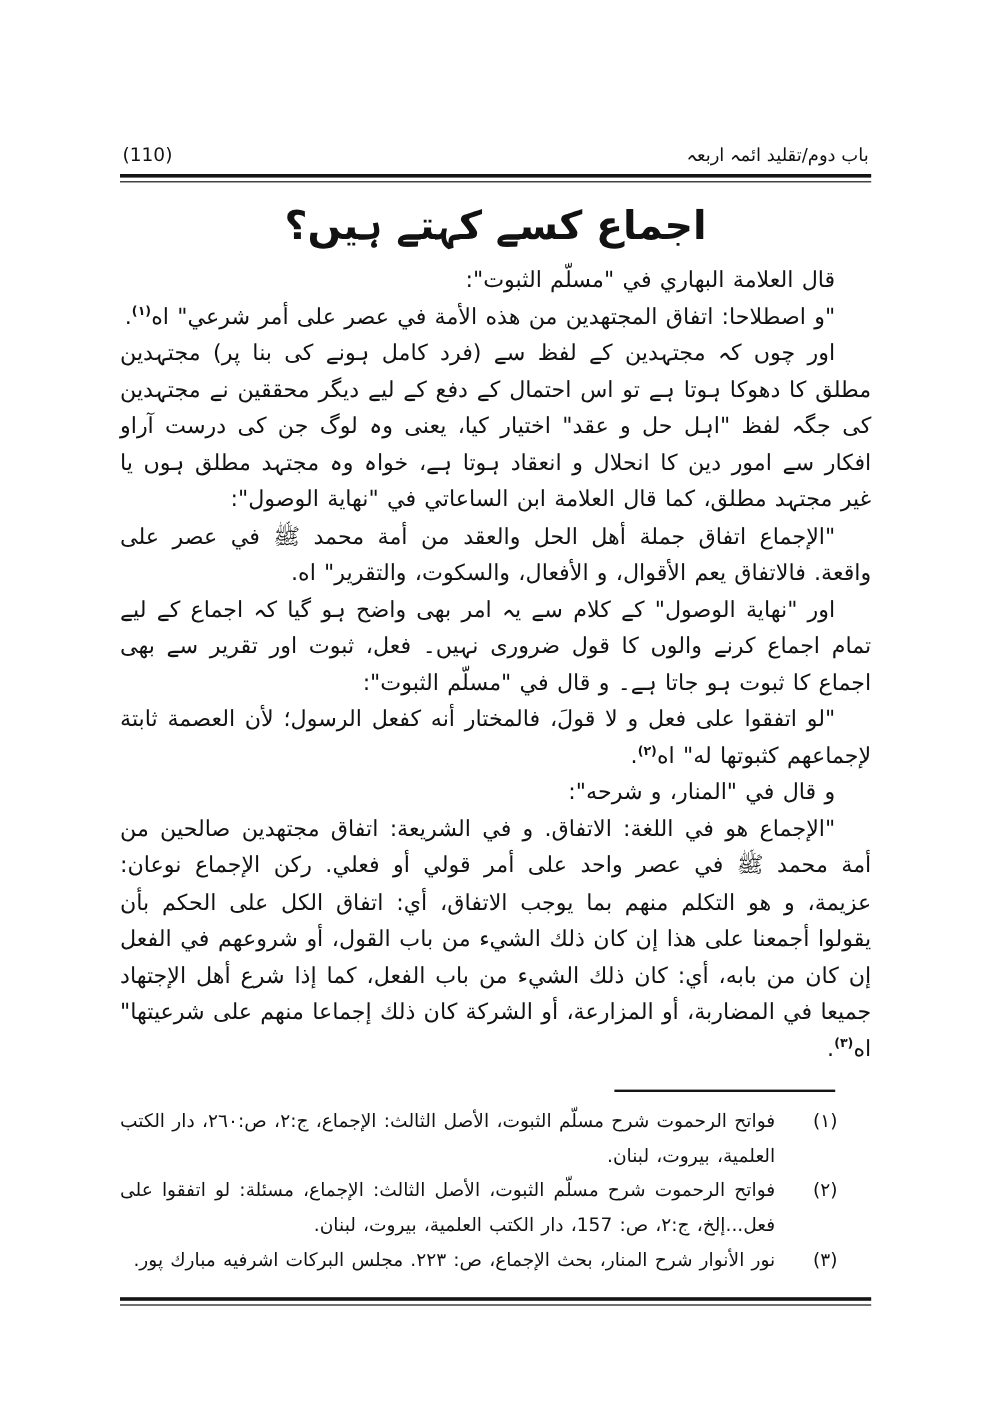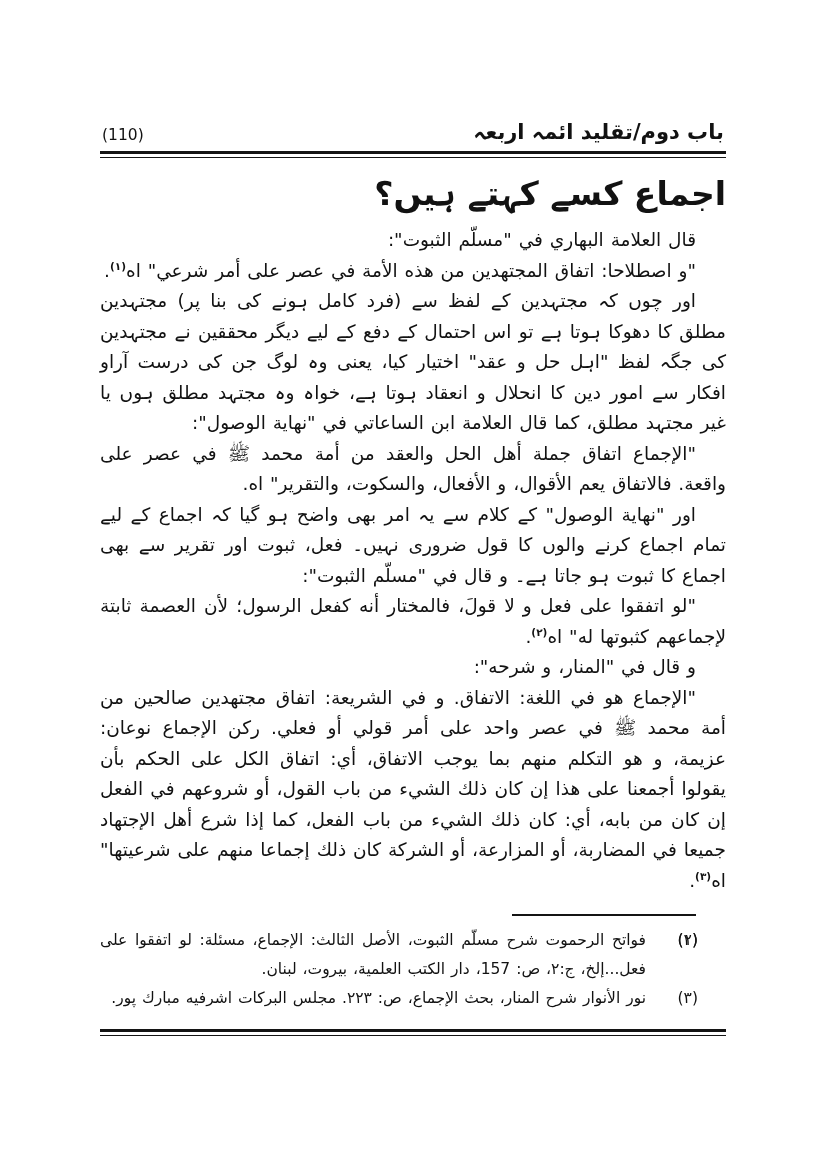--- a/index.html
+++ b/index.html
@@ -23,39 +23,39 @@
     direction: rtl;
   }
   .header-row {
     display: flex;
     justify-content: space-between;
     align-items: flex-end;
     font-size: 16px;
     padding: 0 2px;
   }
   .hdr-chapter {
-    font-weight: bold;
-    font-size: 21px;
+    font-weight: normal;
+    font-size: 15px;
     letter-spacing: -0.3px;
   }
   .hdr-pagenum {
     font-size: 15.5px;
     direction: rtl;
   }
   .double-rule {
     margin-top: 7px;
     height: 3px;
     border-top: 3px solid #141414;
     border-bottom: 1.5px solid #141414;
   }
   .double-rule.bottom {
     margin-top: 16px;
   }
   .page-title {
-    text-align: right;
+    text-align: center;
     font-size: 33px;
     font-weight: bold;
     margin: 16px 0 12px 0;
     letter-spacing: -1px;
   }
   .body-text {
     margin-top: 4px;
   }
   .para {
     margin: 0;
@@ -113,20 +113,20 @@
     <p class="para"><span>"الإجماع اتفاق جملة أهل الحل والعقد من أمة محمد ﷺ في عصر على واقعة. فالاتفاق يعم الأقوال، و الأفعال، والسكوت، والتقرير" اه.</span></p>
     <p class="para"><span>اور "نهاية الوصول" کے کلام سے یہ امر بھی واضح ہو گیا کہ اجماع کے لیے تمام اجماع کرنے والوں کا قول ضروری نہیں۔ فعل، ثبوت اور تقریر سے بھی اجماع کا ثبوت ہو جاتا ہے۔ و قال في "مسلّم الثبوت":</span></p>
     <p class="para"><span>"لو اتفقوا على فعل و لا قولَ، فالمختار أنه كفعل الرسول؛ لأن العصمة ثابتة لإجماعهم كثبوتها له" اه</span><span class="ref">(٢)</span><span>.</span></p>
     <p class="para"><span>و قال في "المنار، و شرحه":</span></p>
     <p class="para"><span>"الإجماع هو في اللغة: الاتفاق. و في الشريعة: اتفاق مجتهدين صالحين من أمة محمد ﷺ في عصر واحد على أمر قولي أو فعلي. ركن الإجماع نوعان: عزيمة، و هو التكلم منهم بما يوجب الاتفاق، أي: اتفاق الكل على الحكم بأن يقولوا أجمعنا على هذا إن كان ذلك الشيء من باب القول، أو شروعهم في الفعل إن كان من بابه، أي: كان ذلك الشيء من باب الفعل، كما إذا شرع أهل الإجتهاد جميعا في المضاربة، أو المزارعة، أو الشركة كان ذلك إجماعا منهم على شرعيتها" اه</span><span class="ref">(٣)</span><span>.</span></p>
   </div>
 
   <div class="fn-sep"></div>
 
   <div class="footnotes">
-    <p class="footnote"><span class="fn-num">(١)</span></p>
+    <p class="footnote"><span class="fn-num">(١)</span><span>فواتح الرحموت شرح مسلّم الثبوت، الأصل الثالث: الإجماع، ج:٢، ص:٢٦٠، دار الكتب العلمية، بيروت، لبنان.</span></p>
     <p class="footnote"><span class="fn-num">(٢)</span><span>فواتح الرحموت شرح مسلّم الثبوت، الأصل الثالث: الإجماع، مسئلة: لو اتفقوا على فعل...إلخ، ج:٢، ص: 157، دار الكتب العلمية، بيروت، لبنان.</span></p>
     <p class="footnote"><span class="fn-num">(٣)</span><span>نور الأنوار شرح المنار، بحث الإجماع، ص: ٢٢٣. مجلس البركات اشرفيه مبارك پور.</span></p>
   </div>
 
   <div class="double-rule bottom"></div>
 
 </div>
 
 </body></html>

